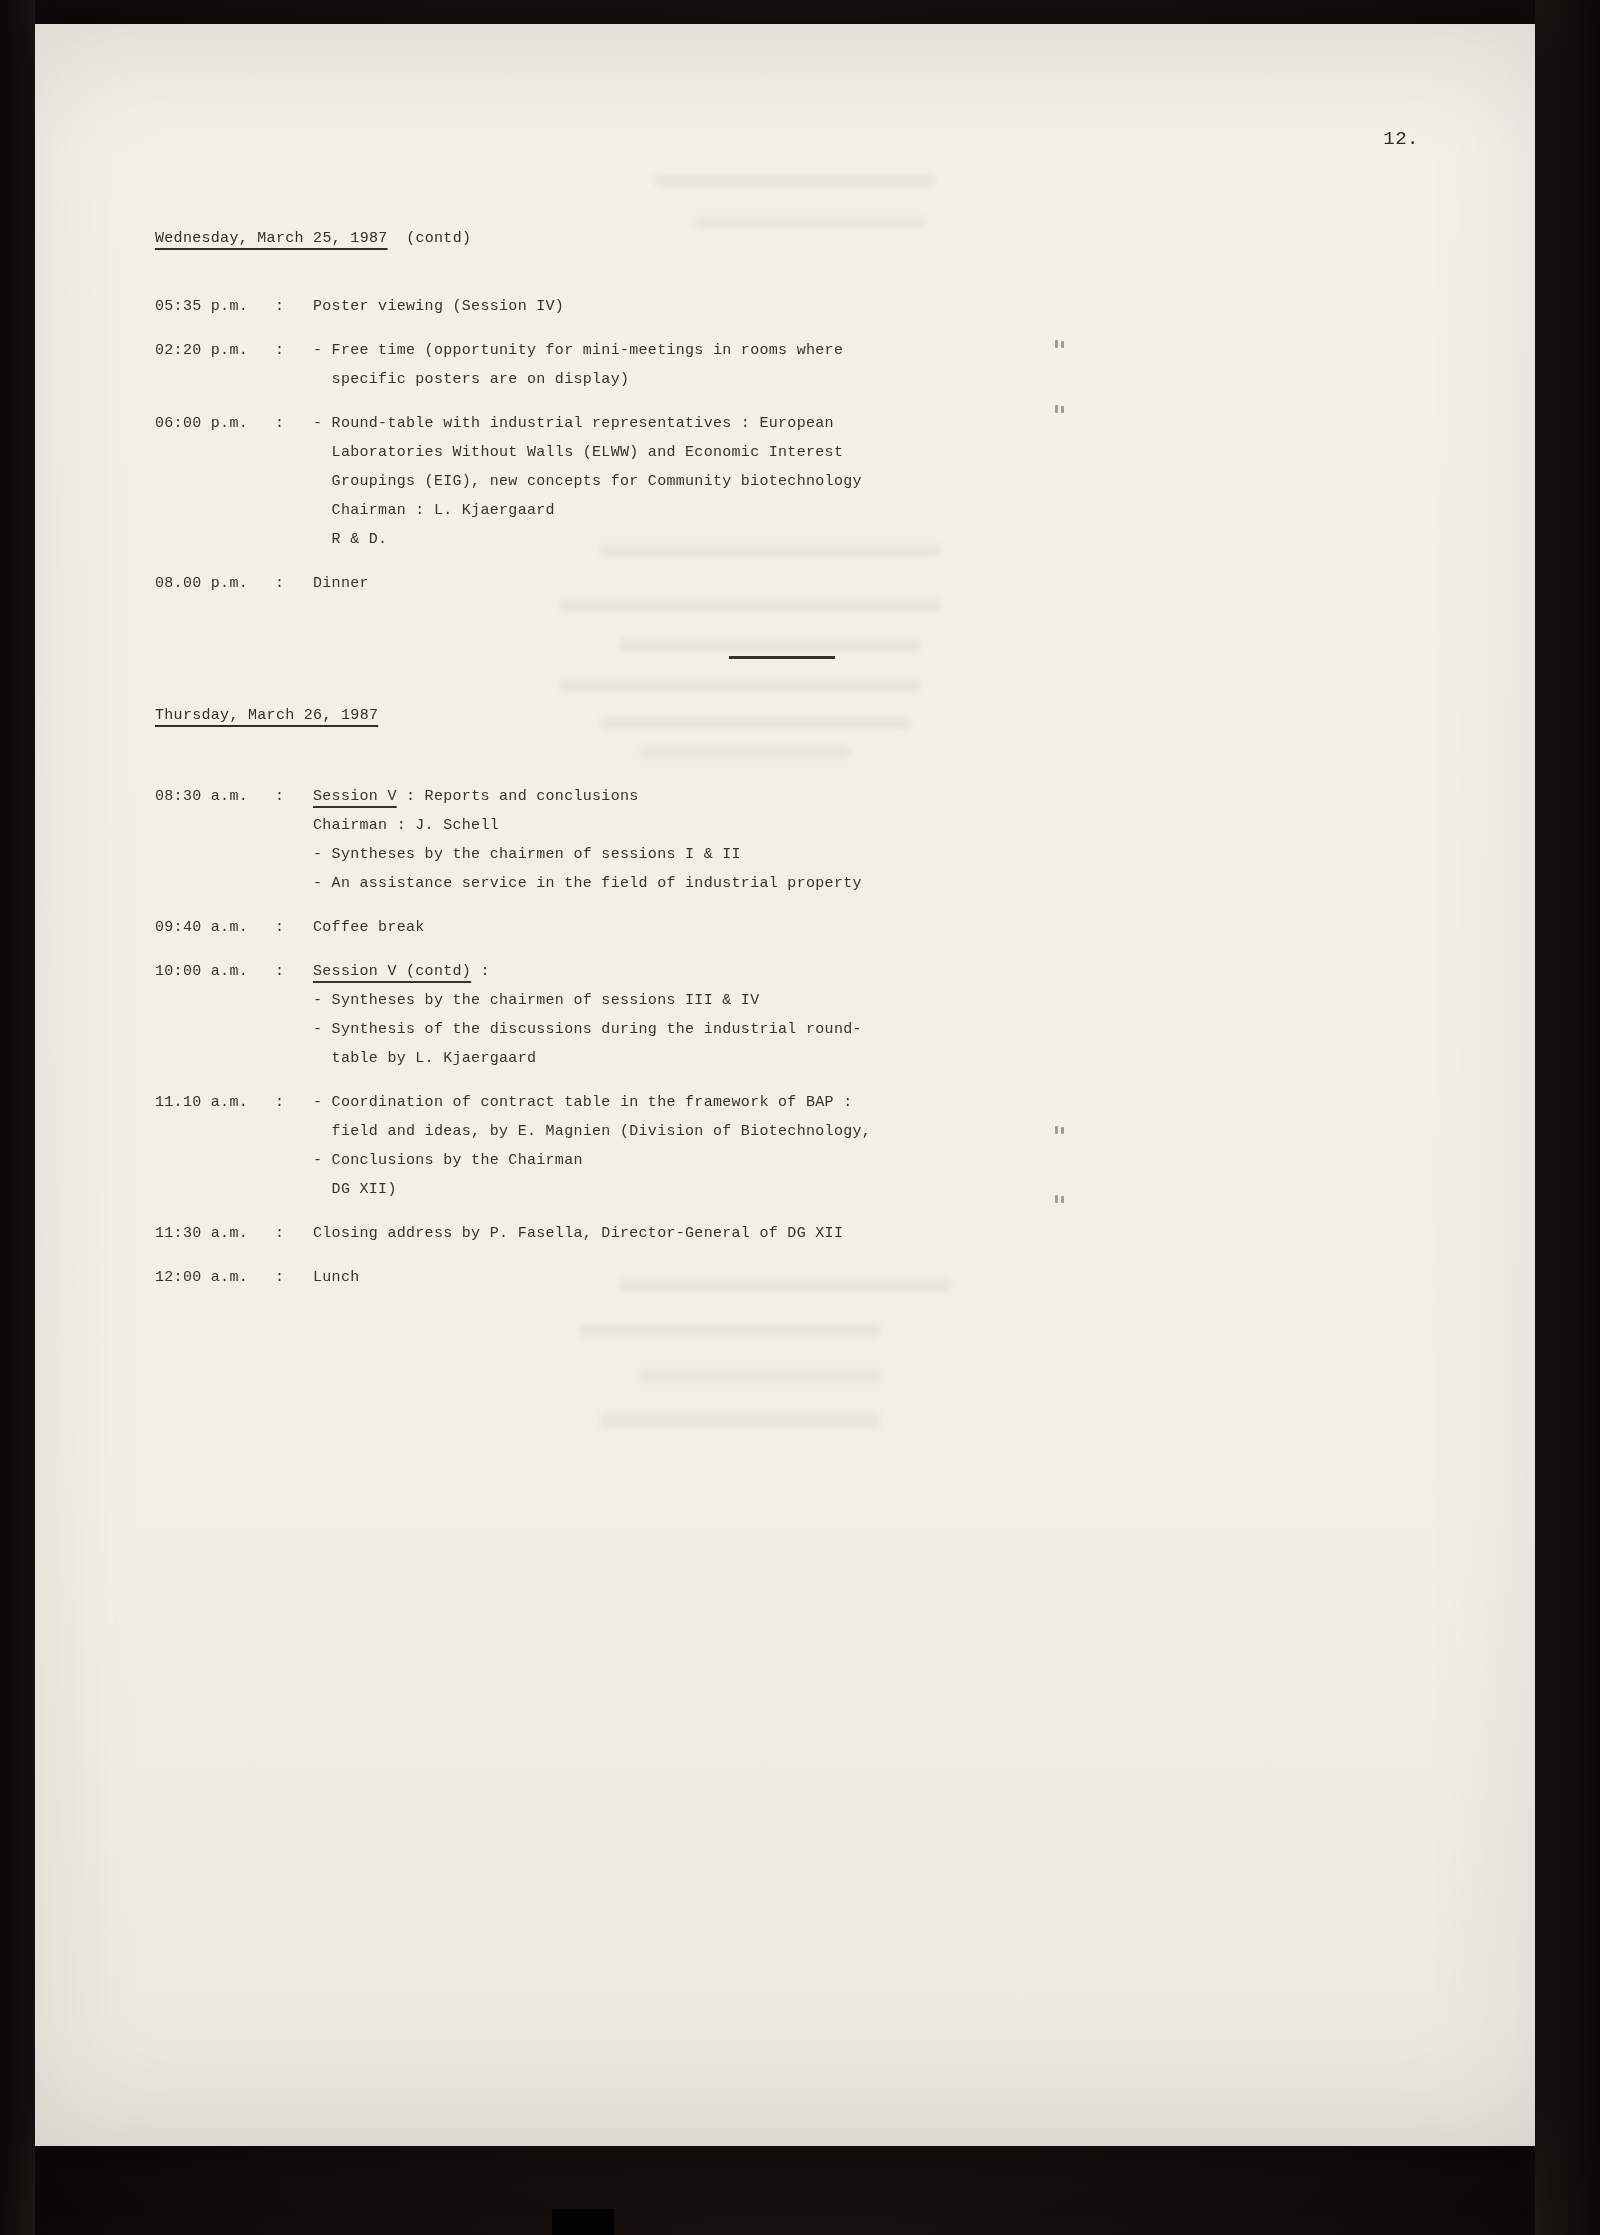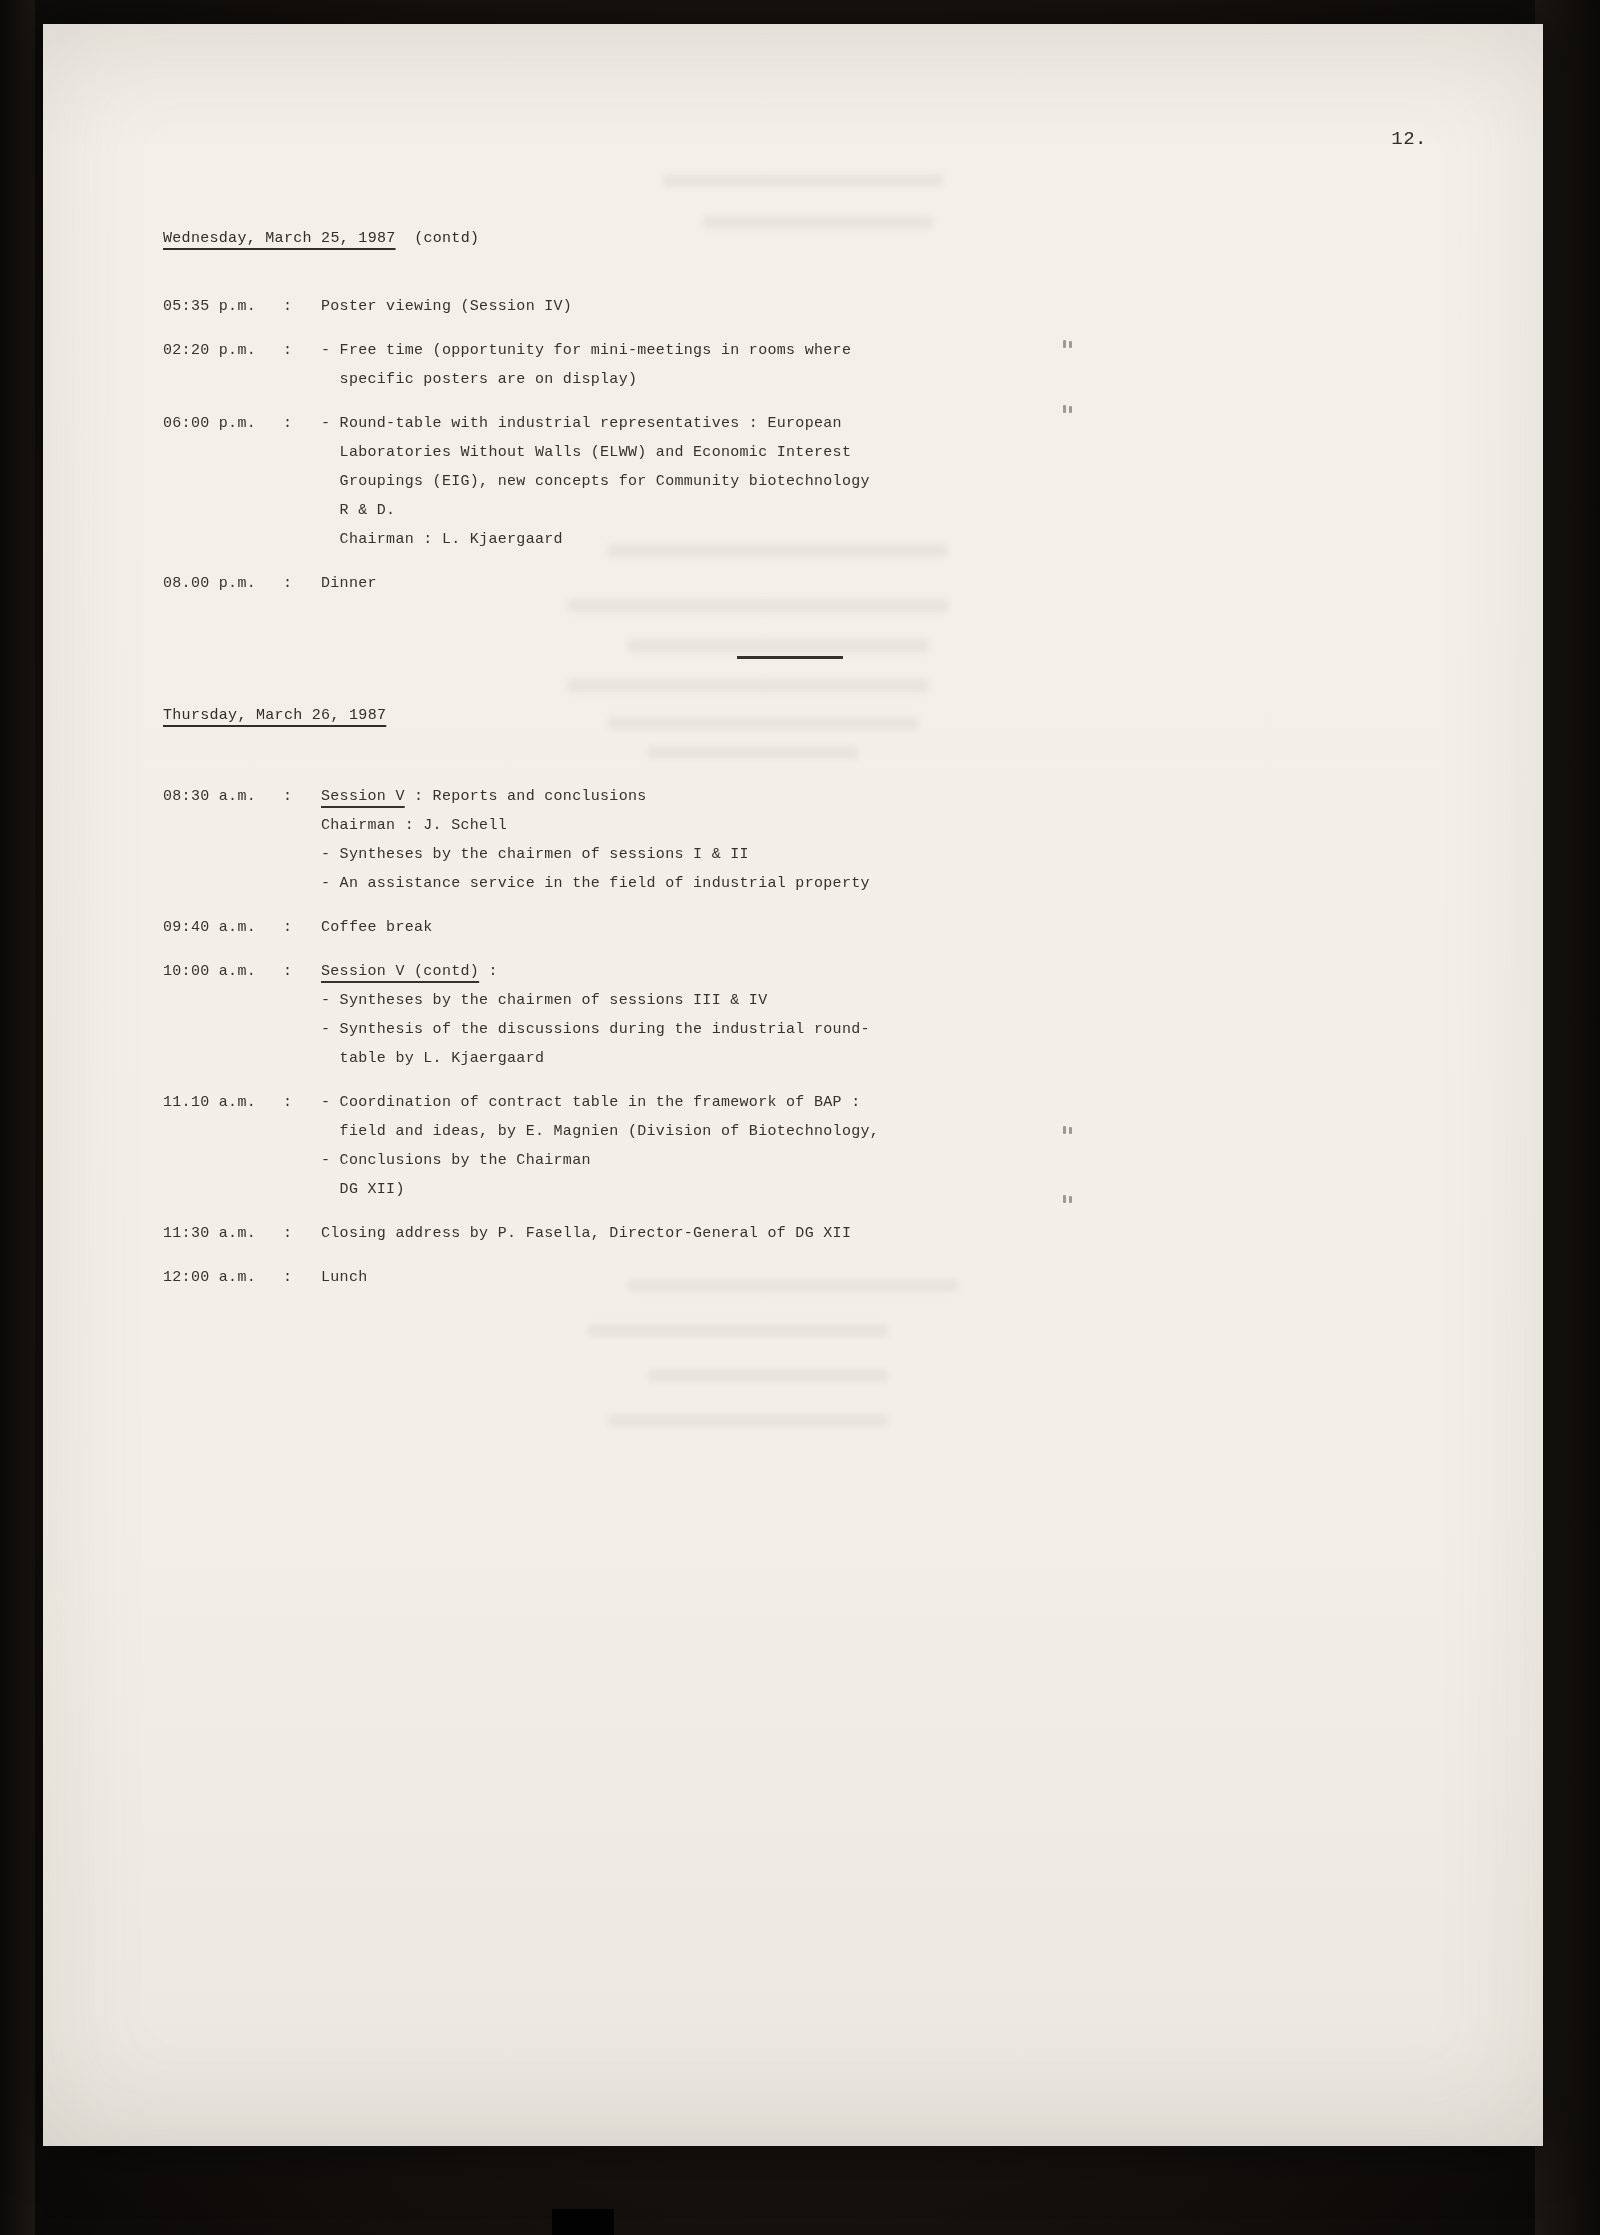--- a/index.html
+++ b/index.html
@@ -7,21 +7,21 @@
     width: 1600px; height: 2235px;
     position: relative; overflow: hidden;
     background: #14110e;
     font-family: "Liberation Mono", "DejaVu Sans Mono", monospace;
   }
   .scan {
     position: absolute; inset: 0;
     background: radial-gradient(ellipse at 50% 45%, #211d18 0%, #16120f 65%, #0a0807 100%);
   }
   .paper {
-    position: absolute; left: 43px; top: 24px; width: 1500px; height: 2122px;
+    position: absolute; left: 35px; top: 24px; width: 1500px; height: 2122px;
     background: linear-gradient(180deg, #ece9e2 0%, #f3f0ea 6%, #f2efe8 70%, #ece9e2 94%, #e5e2db 100%);
     box-shadow: 0 0 48px rgba(0,0,0,0.6), inset 0 0 110px rgba(118,108,92,0.14);
   }
   .page-number {
     position: absolute; top: 104px; right: 116px;
     font-size: 19px; color: #2f2b26; letter-spacing: 0.5px;
   }
   .content {
     position: absolute; left: 120px; top: 200px; right: 90px;
     font-size: 15px; line-height: 29px; color: #37322a; letter-spacing: 0.3px;
@@ -97,22 +97,22 @@
               <div class="line"><span>  specific posters are on display)</span></div>
             </div>
           </div>
           <div class="entry">
             <div class="time">06:00 p.m.</div>
             <div class="colon">:</div>
             <div class="body">
               <div class="line"><span>- Round-table with industrial representatives : European</span></div>
               <div class="line"><span>  Laboratories Without Walls (ELWW) and Economic Interest</span></div>
               <div class="line"><span>  Groupings (EIG), new concepts for Community biotechnology</span></div>
+              <div class="line"><span>  Chairman : L. Kjaergaard</span></div>
               <div class="line"><span>  R &amp; D.</span></div>
-              <div class="line"><span>  Chairman : L. Kjaergaard</span></div>
             </div>
           </div>
           <div class="entry">
             <div class="time">08.00 p.m.</div>
             <div class="colon">:</div>
             <div class="body">
               <div class="line"><span>Dinner</span></div>
             </div>
           </div>
         </div>

